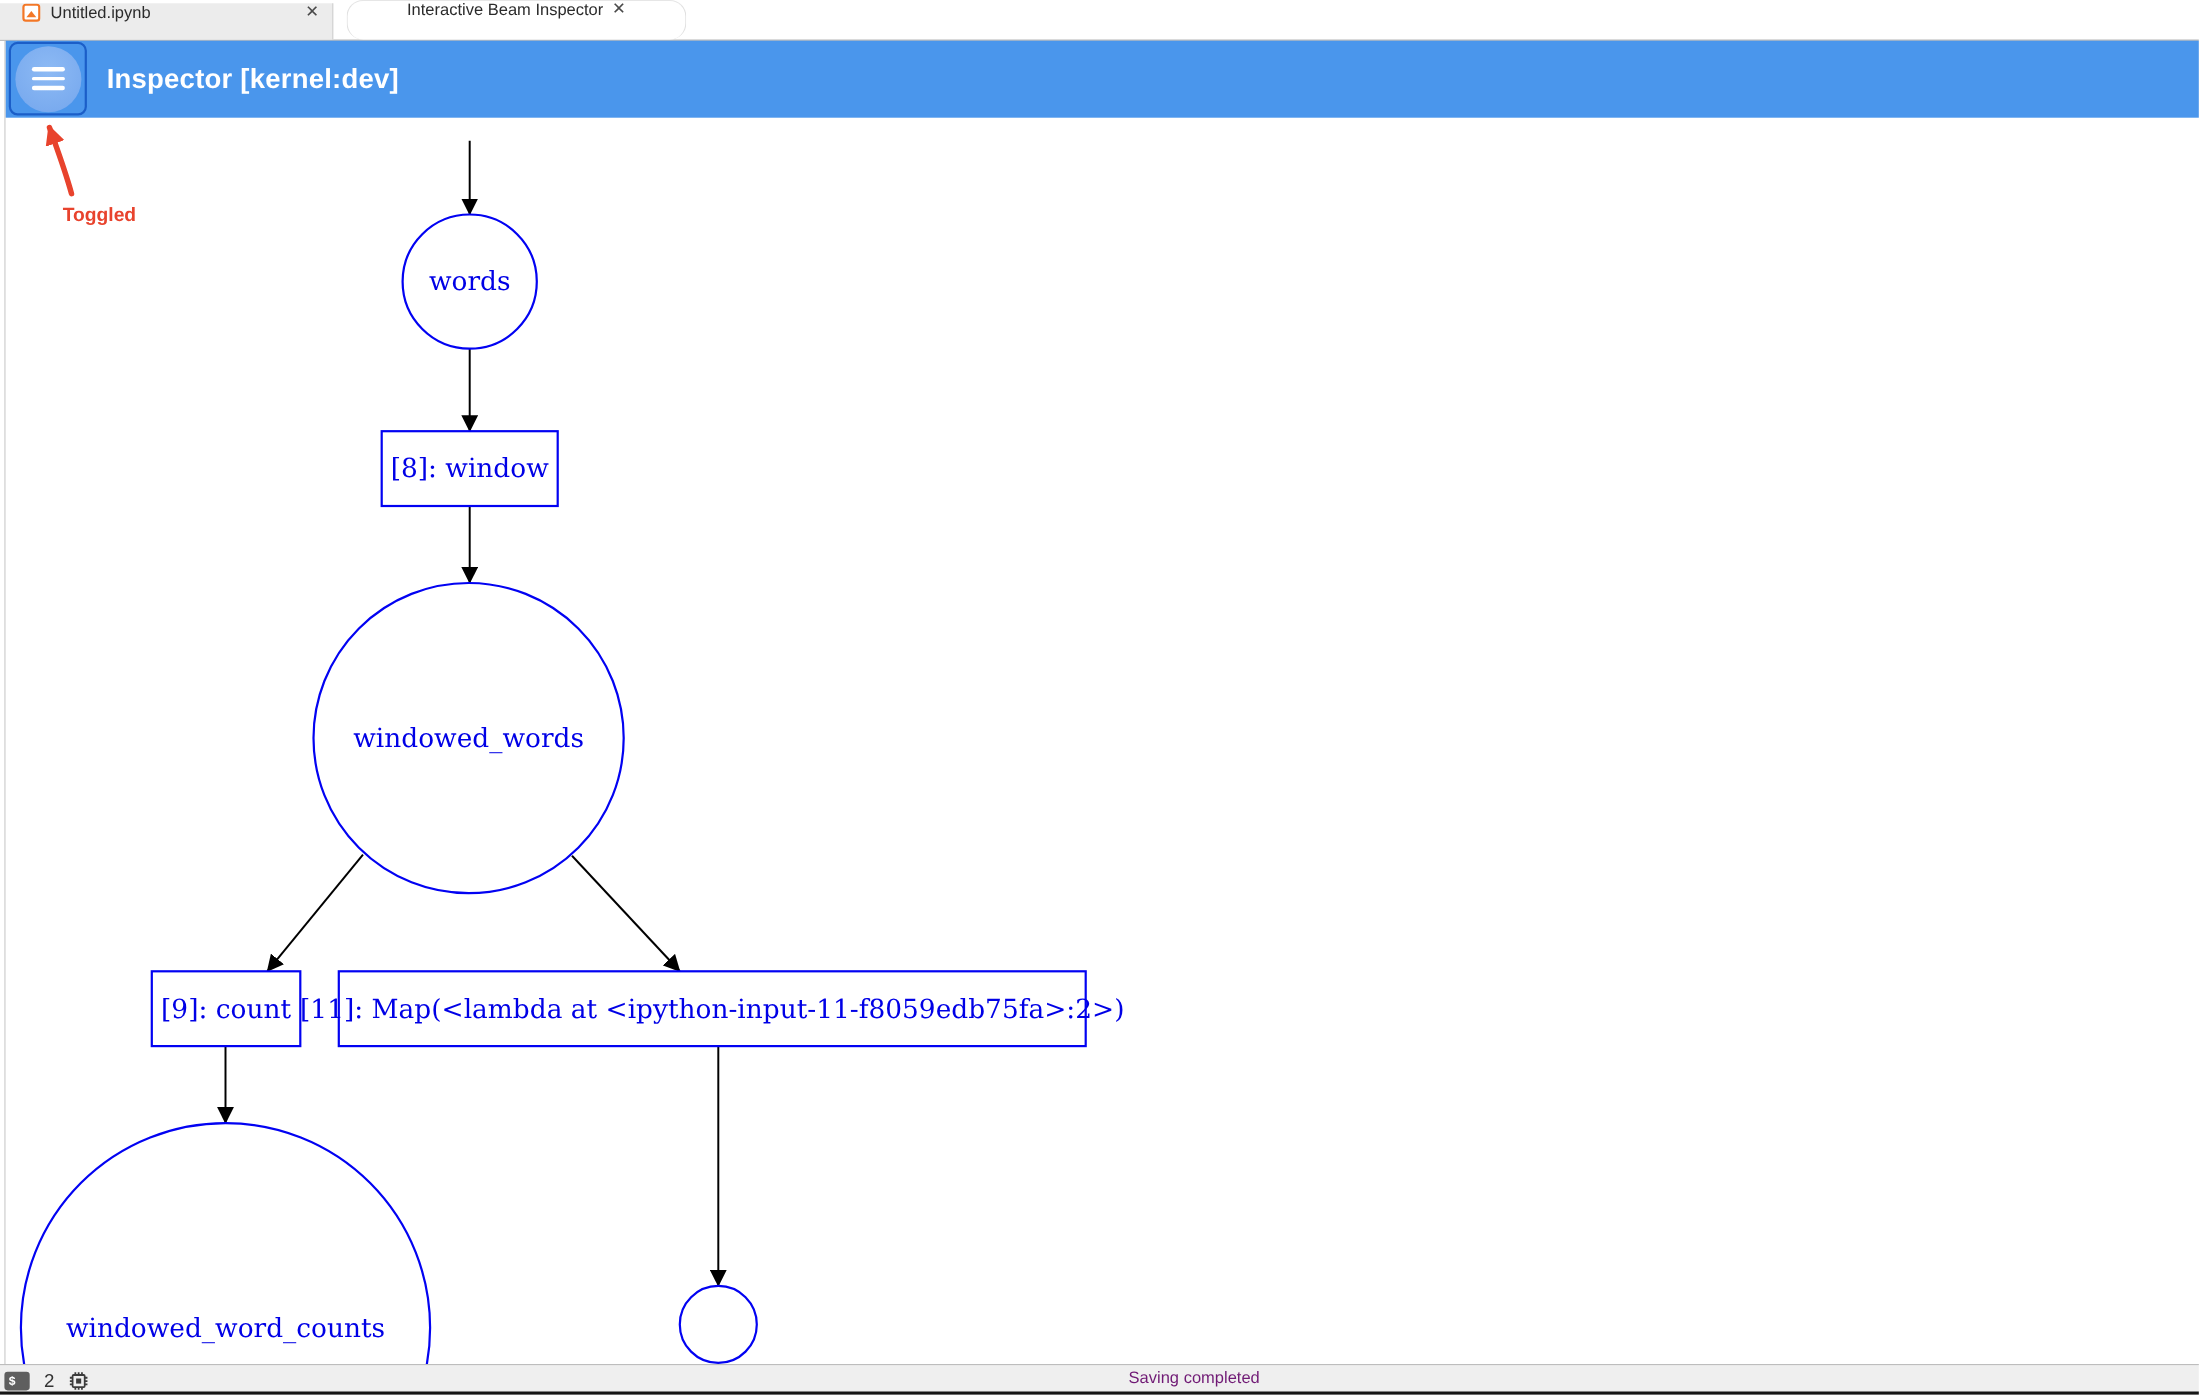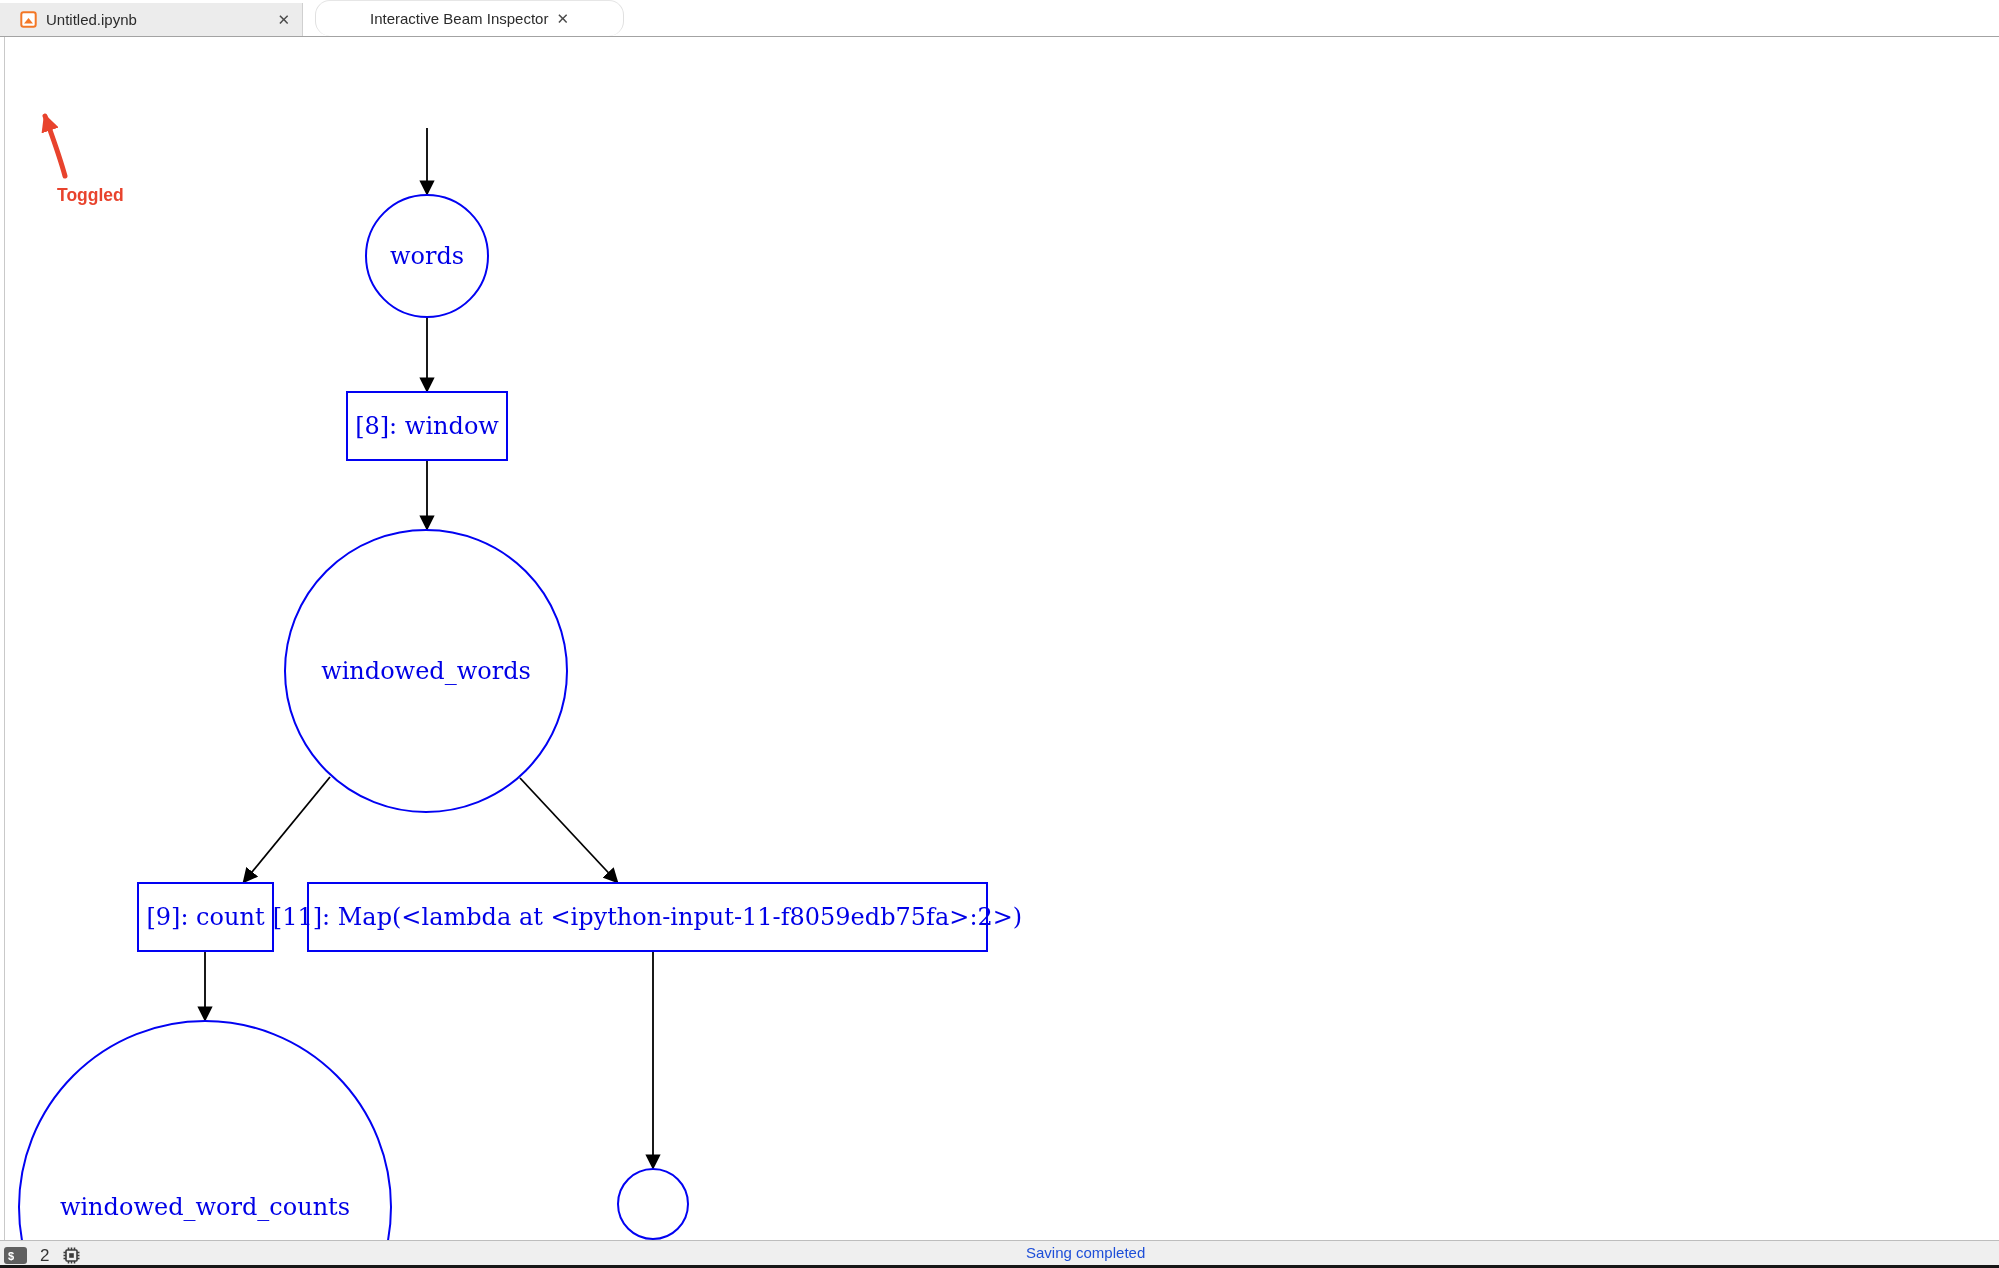--- a/index.html
+++ b/index.html
@@ -3,21 +3,21 @@
 <meta charset="utf-8">
 <style>
   html,body{margin:0;padding:0;}
   body{width:1999px;height:1268px;overflow:hidden;background:#fff;
        font-family:"Liberation Sans",sans-serif;}
   .screen{position:relative;width:1999px;height:1268px;overflow:hidden;background:#ffffff;}
 
   
   .tabbar{position:absolute;left:0;top:0;width:1999px;height:36px;background:#ffffff;
           border-bottom:1px solid #a3a3a3;}
-  .tab{position:absolute;display:flex;align-items:center;box-sizing:border-box;cursor:default;}
+  .tab{position:absolute;display:flex;box-sizing:border-box;cursor:default;}
   .tab-inactive{left:0;top:3px;width:303px;height:33px;background:#ececec;
                 border-right:1px solid #d0d0d0;padding:0 12px 0 20px;}
   .tab-active{left:315px;top:0;width:309px;height:36px;background:#ffffff;
               border-left:1px solid #e0e0e0;border-right:1px solid #e0e0e0;border-top:1px solid #e6e6e6;
               justify-content:center;border-radius:15px;}
   .tab-label{font-size:15px;color:#2b2b2b;white-space:nowrap;}
   .tab-inactive .tab-label{margin-left:9px;}
   .tab-close{font-size:15px;color:#4a4a4a;margin-left:8px;line-height:1;}
   .tab-inactive .tab-close{margin-left:auto;}
   .nb-icon{width:17px;height:17px;flex:0 0 auto;}
@@ -46,21 +46,21 @@
   .anno-text{font-family:"Liberation Sans",sans-serif;font-size:17.5px;font-weight:bold;fill:#e8432d;}
 
   
   .statusbar{position:absolute;left:0;top:1240px;width:1999px;height:28px;background:#efefef;
              border-top:1px solid #bdbdbd;box-sizing:border-box;}
   .status-left{position:absolute;left:4px;top:4px;height:21px;display:flex;align-items:center;gap:13px;}
   .term-badge{width:23px;height:17px;background:#5f5f5f;border-radius:3px;color:#ffffff;
               font-size:11px;font-weight:bold;display:flex;align-items:flex-end;padding:0 0 2px 4px;
               box-sizing:border-box;}
   .term-count{font-size:17px;color:#333333;}
-  .status-msg{position:absolute;left:1026px;top:3px;font-size:15px;color:#1d4ed8;}
+  .status-msg{position:absolute;left:1026px;top:3px;font-size:15px;color:#701a75;}
   .bottom-strip{position:absolute;left:0;bottom:0;width:1999px;height:3px;background:#161616;}
 </style>
 </head>
 <body>
 
 <div class="screen">
 
   <div class="tabbar">
     <div class="tab tab-inactive">
       <svg class="nb-icon" viewBox="0 0 17 17">
@@ -69,20 +69,31 @@
       </svg>
       <span class="tab-label">Untitled.ipynb</span>
       <span class="tab-close">✕</span>
     </div>
     <div class="tab tab-active">
       <span class="tab-label">Interactive Beam Inspector</span>
       <span class="tab-close">✕</span>
     </div>
   </div>
 
+  <div class="banner">
+    <div class="menu-btn">
+      <span class="halo"></span>
+      <span class="hamburger">
+        <span></span>
+          <span></span>
+          <span></span>
+      </span>
+    </div>
+    <div class="banner-title">Inspector [kernel:dev]</div>
+  </div>
 
   <div class="left-vline"></div>
 
   <svg class="graph-svg" viewBox="0 107 1999 1133" xmlns="http://www.w3.org/2000/svg">
     <defs>
       <marker id="ah-black" viewBox="0 0 10 10" refX="9.5" refY="5" markerWidth="8.5" markerHeight="8.5" orient="auto">
         <path d="M0,0 L10,5 L0,10 z" fill="#000000"></path>
       </marker>
       <marker id="ah-red" viewBox="0 0 10 10" refX="8.5" refY="5" markerWidth="3.6" markerHeight="3.6" orient="auto">
         <path d="M0,0 L10,5 L0,10 z" fill="#e8432d"></path>

